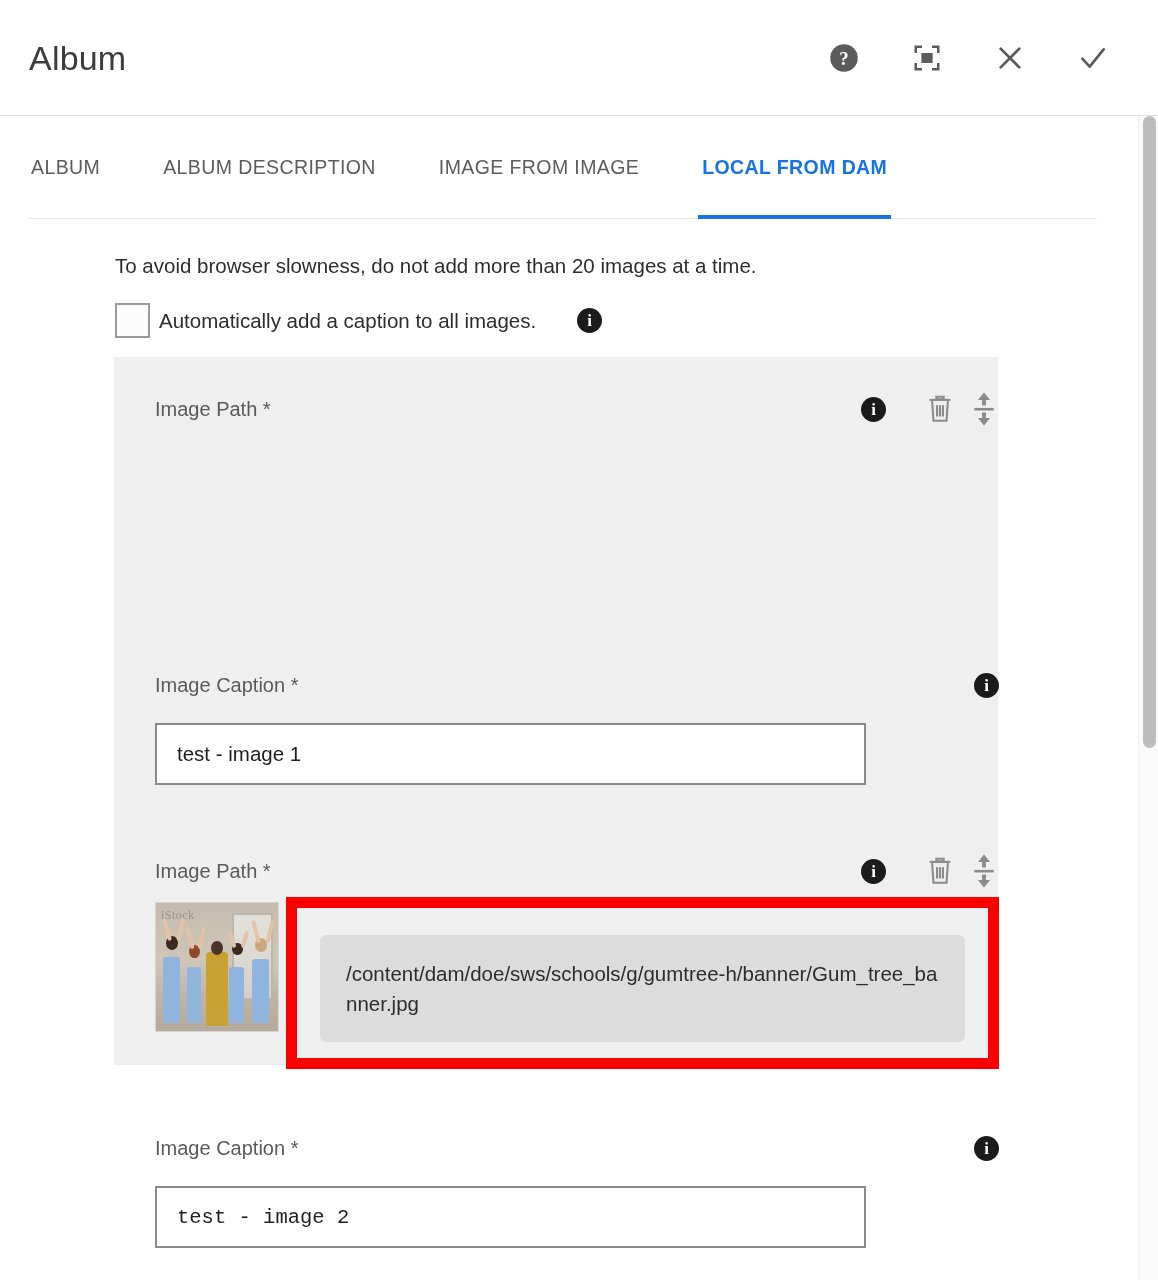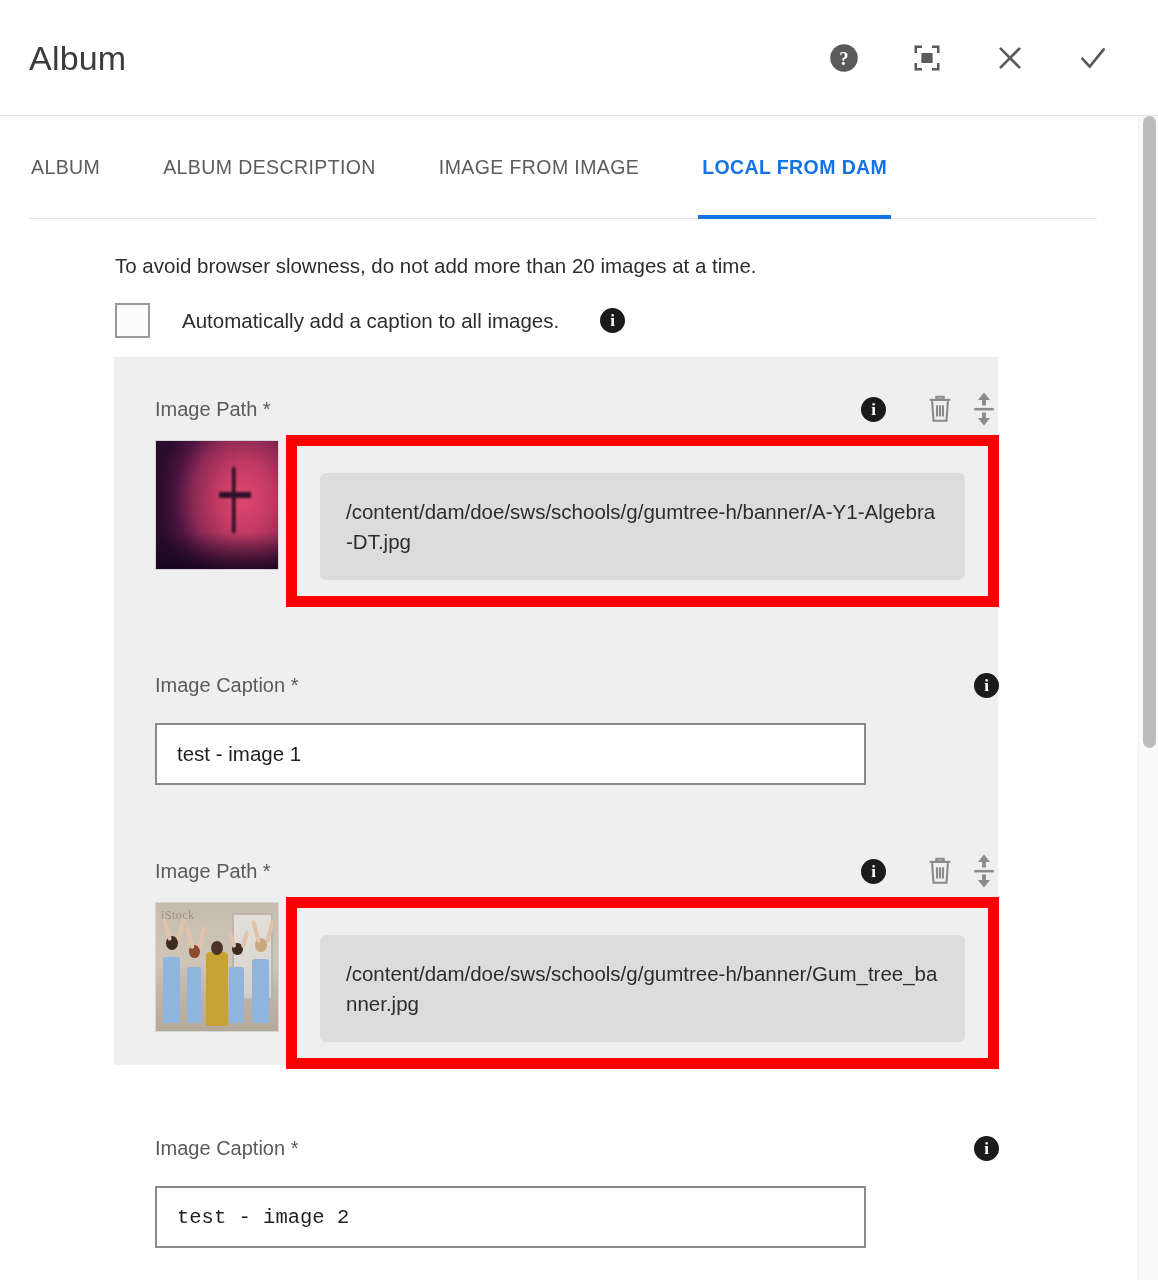--- a/index.html
+++ b/index.html
@@ -122,21 +122,21 @@
     align-items: center;
   }
   .checkbox {
     width: 35px; height: 35px;
     border: 2px solid #9a9a9a;
     background: #fcfcfc;
     cursor: pointer;
     flex: none;
   }
   .auto-caption-label {
-    margin-left: 32px;
+    margin-left: 9px;
     font-size: 20.5px;
     color: #2d2d2d;
     white-space: nowrap;
   }
   .info-dot {
     width: 25px; height: 25px;
     border-radius: 50%;
     background: #1b1b1b;
     color: #ffffff;
     font-size: 17px;
@@ -412,27 +412,20 @@
           <div class="icon-btn move-btn">
             <svg width="24" height="34" viewBox="0 0 18 28" fill="#8b8b8b">
               <path d="M9 0.5 L14 6.5 H10.6 V11.2 H7.4 V6.5 H4 Z"></path>
               <rect x="1" y="13.1" width="16" height="2.1"></rect>
               <path d="M9 27.5 L14 21.5 H10.6 V16.8 H7.4 V21.5 H4 Z"></path>
             </svg>
           </div>
         </div>
       </div>
 
-      <div class="path-row" style="top:78px;">
-        <div class="thumb thumb-a"></div>
-        <div class="red-box">
-          <div class="red-box-inner"></div>
-        </div>
-        <div class="path-field">/content/dam/doe/sws/schools/g/gumtree-h/banner/A-Y1-Algebra-DT.jpg</div>
-      </div>
 
       <div class="field-label-row" style="top:316px;">
         <div class="field-label">Image Caption *</div>
         <div class="row-icons">
           <div class="info-dot">i</div>
         </div>
       </div>
       <div class="caption-input" style="top:366px;">test - image 1</div>
 
       <div class="field-label-row" style="top:494px;">

